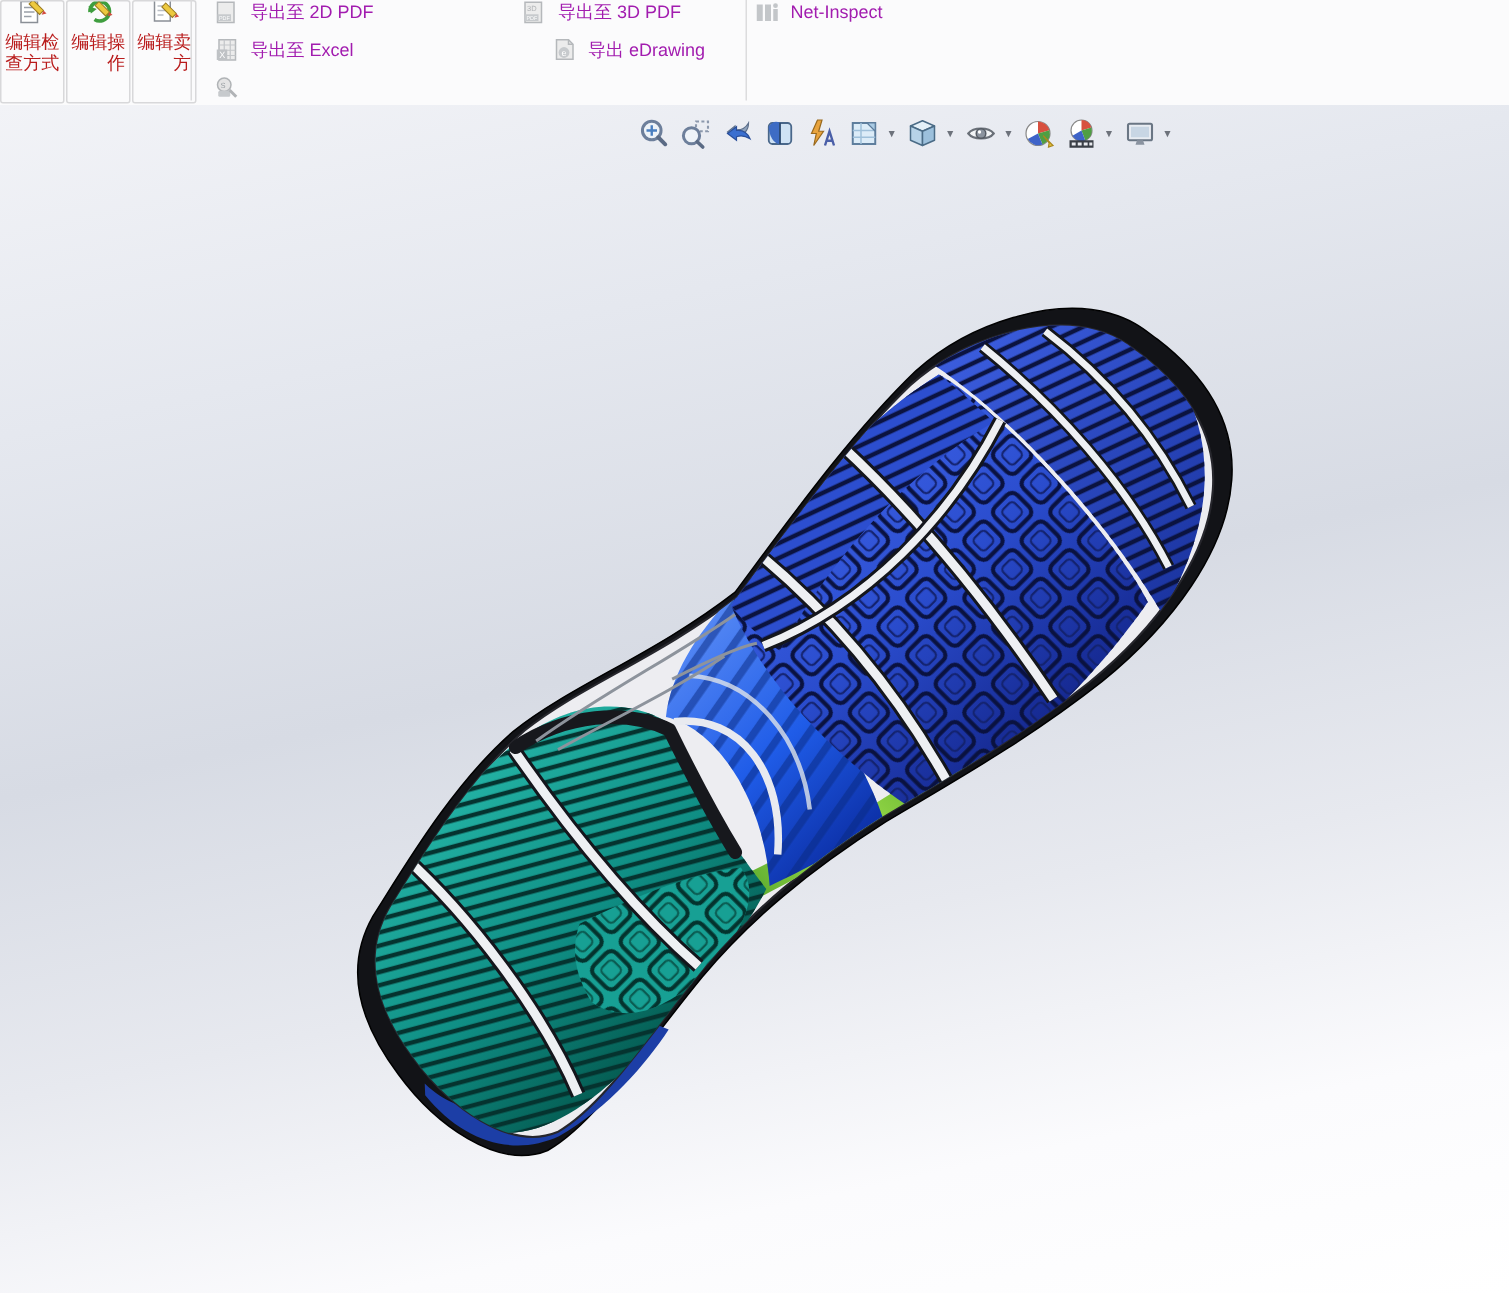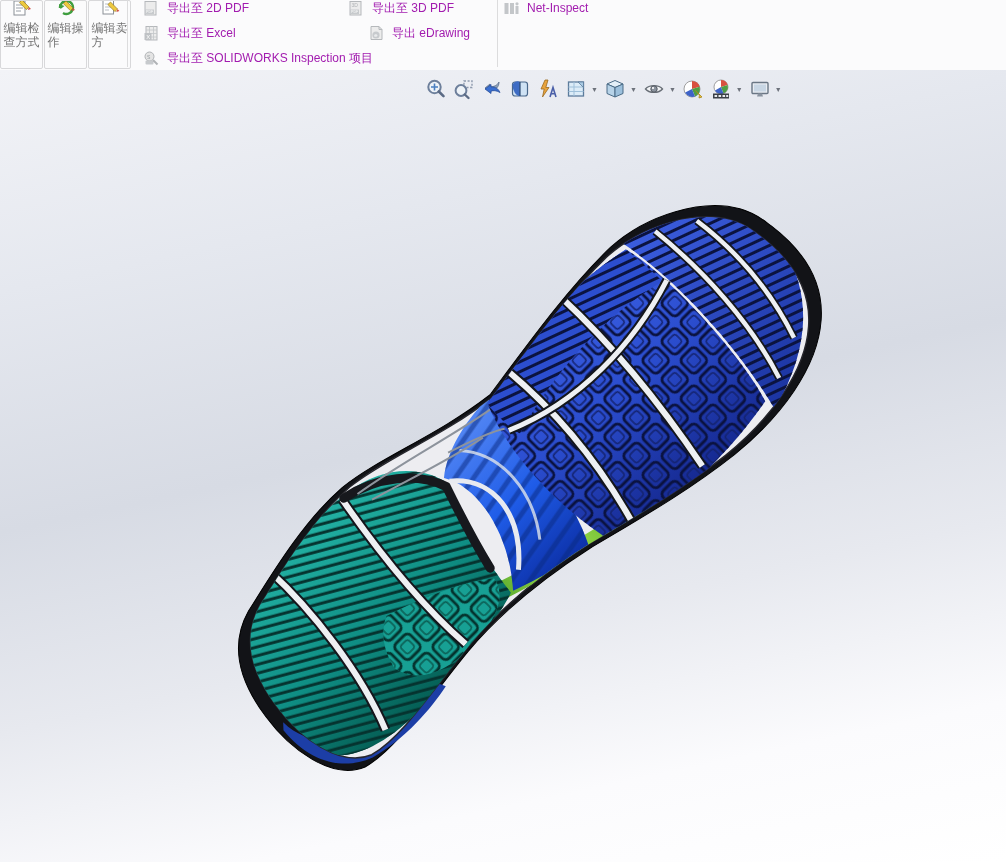--- a/index.html
+++ b/index.html
@@ -8,21 +8,21 @@
 
   
   .ribbon{position:absolute;left:0;top:0;width:1006px;height:70px;
           background:#fbfbfc;border-bottom:1px solid #b9bdc3;}
   .rib-sep{position:absolute;top:0;bottom:3px;width:1px;background:#dcdcdd;}
   .edit-group{position:absolute;left:0;top:0;height:68px;display:flex;}
   .edit-btn{width:41px;height:67px;border:1px solid #d8d8da;border-radius:2px;
             background:transparent;margin-right:1px;display:flex;flex-direction:column;
             align-items:center;overflow:hidden;cursor:pointer;}
   .edit-btn .bicon{margin-top:-5px;flex:none;}
-  .edit-label{font-size:12px;line-height:14px;color:#737373;text-align:left;margin-top:3px;white-space:nowrap;}
+  .edit-label{font-size:12px;line-height:14px;color:#b91c1c;text-align:right;margin-top:3px;white-space:nowrap;}
   .exp-row{position:absolute;display:flex;align-items:center;gap:7px;height:20px;}
   .exp-label{font-size:12px;color:#a21caf;white-space:nowrap;}
   .gicon{flex:none;}
 
   
   .sw-tab{position:absolute;left:0;top:70px;width:128px;height:24px;background:#fcfcfd;
           border-right:1px solid #83878e;border-bottom:1px solid #83878e;
           clip-path:polygon(0 0,121px 0,128px 24px,0 24px);
           overflow:hidden;display:flex;align-items:center;cursor:pointer;}
   .sw-tab span{font-size:11.5px;color:#222;white-space:nowrap;margin-left:-7px;}
@@ -102,21 +102,20 @@
       </svg>
       <span class="exp-label">导出至 Excel</span>
     </div>
     <div class="exp-row" style="left:143px;top:48px">
       <svg class="gicon" width="17" height="17" viewBox="0 0 17 17">
         <circle cx="6.5" cy="6.5" r="4.5" fill="#e4e4e4" stroke="#b0b3b6"></circle>
         <rect x="2.5" y="10.5" width="8" height="4" rx="1" fill="#c7cacd"></rect>
         <path d="M10 10 L14.5 14.5" stroke="#b0b3b6" stroke-width="2"></path>
         <text x="4" y="8.6" font-size="5" fill="#9aa0a4" font-family="sans-serif">S</text>
       </svg>
-      <span class="exp-label">导出至 SOLIDWORKS Inspection 项目</span>
     </div>
 
     <div class="exp-row" style="left:348px;top:-2px">
       <svg class="gicon" width="17" height="17" viewBox="0 0 17 17">
         <rect x="2" y="1.5" width="11" height="13.5" fill="#ececec" stroke="#b5b8bb"></rect>
         <text x="3.4" y="7" font-size="5" fill="#b0b3b6" font-family="sans-serif">3D</text>
         <rect x="2" y="9.5" width="9" height="4.5" fill="#c7cacd"></rect>
         <text x="3" y="13.2" font-size="3.6" fill="#fff" font-family="sans-serif">PDF</text>
       </svg>
       <span class="exp-label">导出至 3D PDF</span>

